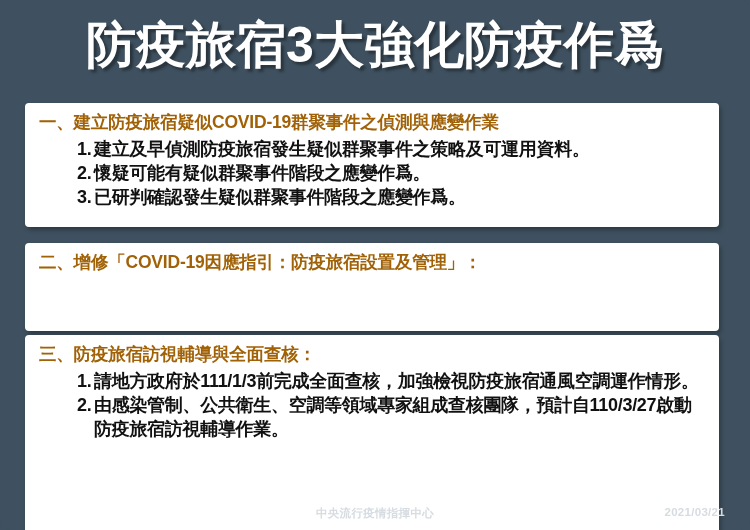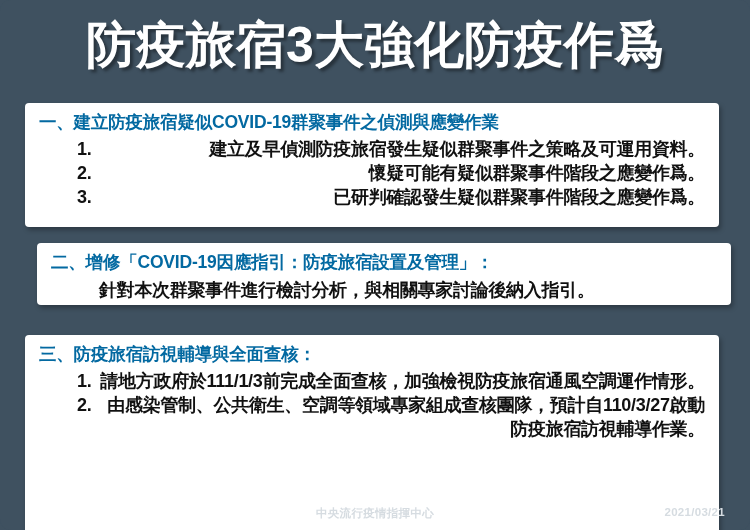--- a/index.html
+++ b/index.html
@@ -39,25 +39,25 @@
   .card {
     position:absolute;
     left:25px;
     width:694px;
     background:#ffffff;
     border-radius:4px;
     box-shadow:2px 3px 5px rgba(0,0,0,0.30);
     padding:8px 14px 10px 14px;
   }
   #card-1 { top:103px;  height:124px; }
-  #card-2 { top:243px;  height:62px;margin-left:12px;  }
+  #card-2 { top:243px;  height:88px;  }
   #card-3 { top:335px;  height:200px; }
 
   .card-heading {
-    color:#0369a1;
+    color:#a16207;
     font-size:17.5px;
     font-weight:bold;
     line-height:1.35;
     letter-spacing:-0.2px;
     white-space:nowrap;
   }
 
   .body-list {
     list-style:none;
     margin-top:2px;
@@ -71,21 +71,20 @@
     line-height:1.34;
     letter-spacing:-0.3px;
     margin-left:38px;
   }
   .body-item .num {
     flex:0 0 auto;
     width:17px;
   }
   .body-item .txt {
     flex:1 1 auto;
-    text-align:right;
   }
 
   .plain-line {
     color:#111111;
     font-size:18px;
     font-weight:bold;
     line-height:1.34;
     letter-spacing:-0.3px;
     margin-left:48px;
     margin-top:3px;
@@ -139,21 +138,20 @@
       </li>
       <li class="body-item">
         <span class="num">3.</span>
         <span class="txt">已研判確認發生疑似群聚事件階段之應變作爲。</span>
       </li>
     </ul>
   </div>
 
   <div class="card" id="card-2">
     <div class="card-heading">二、增修「COVID-19因應指引：防疫旅宿設置及管理」：</div>
-    <div class="plain-line">針對本次群聚事件進行檢討分析，與相關專家討論後納入指引。</div>
   </div>
 
   <div class="card" id="card-3">
     <div class="card-heading">三、防疫旅宿訪視輔導與全面查核：</div>
     <ul class="body-list">
       <li class="body-item">
         <span class="num">1.</span>
         <span class="txt">請地方政府於111/1/3前完成全面查核，加強檢視防疫旅宿通風空調運作情形。</span>
       </li>
       <li class="body-item">

